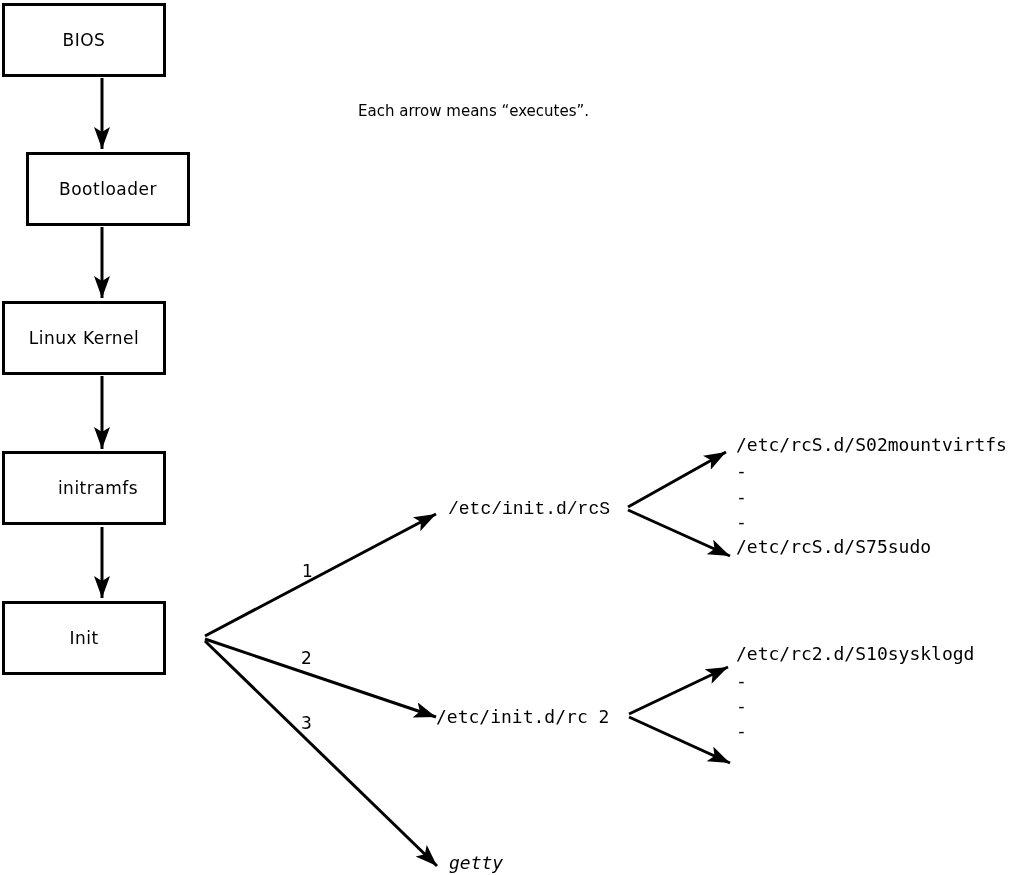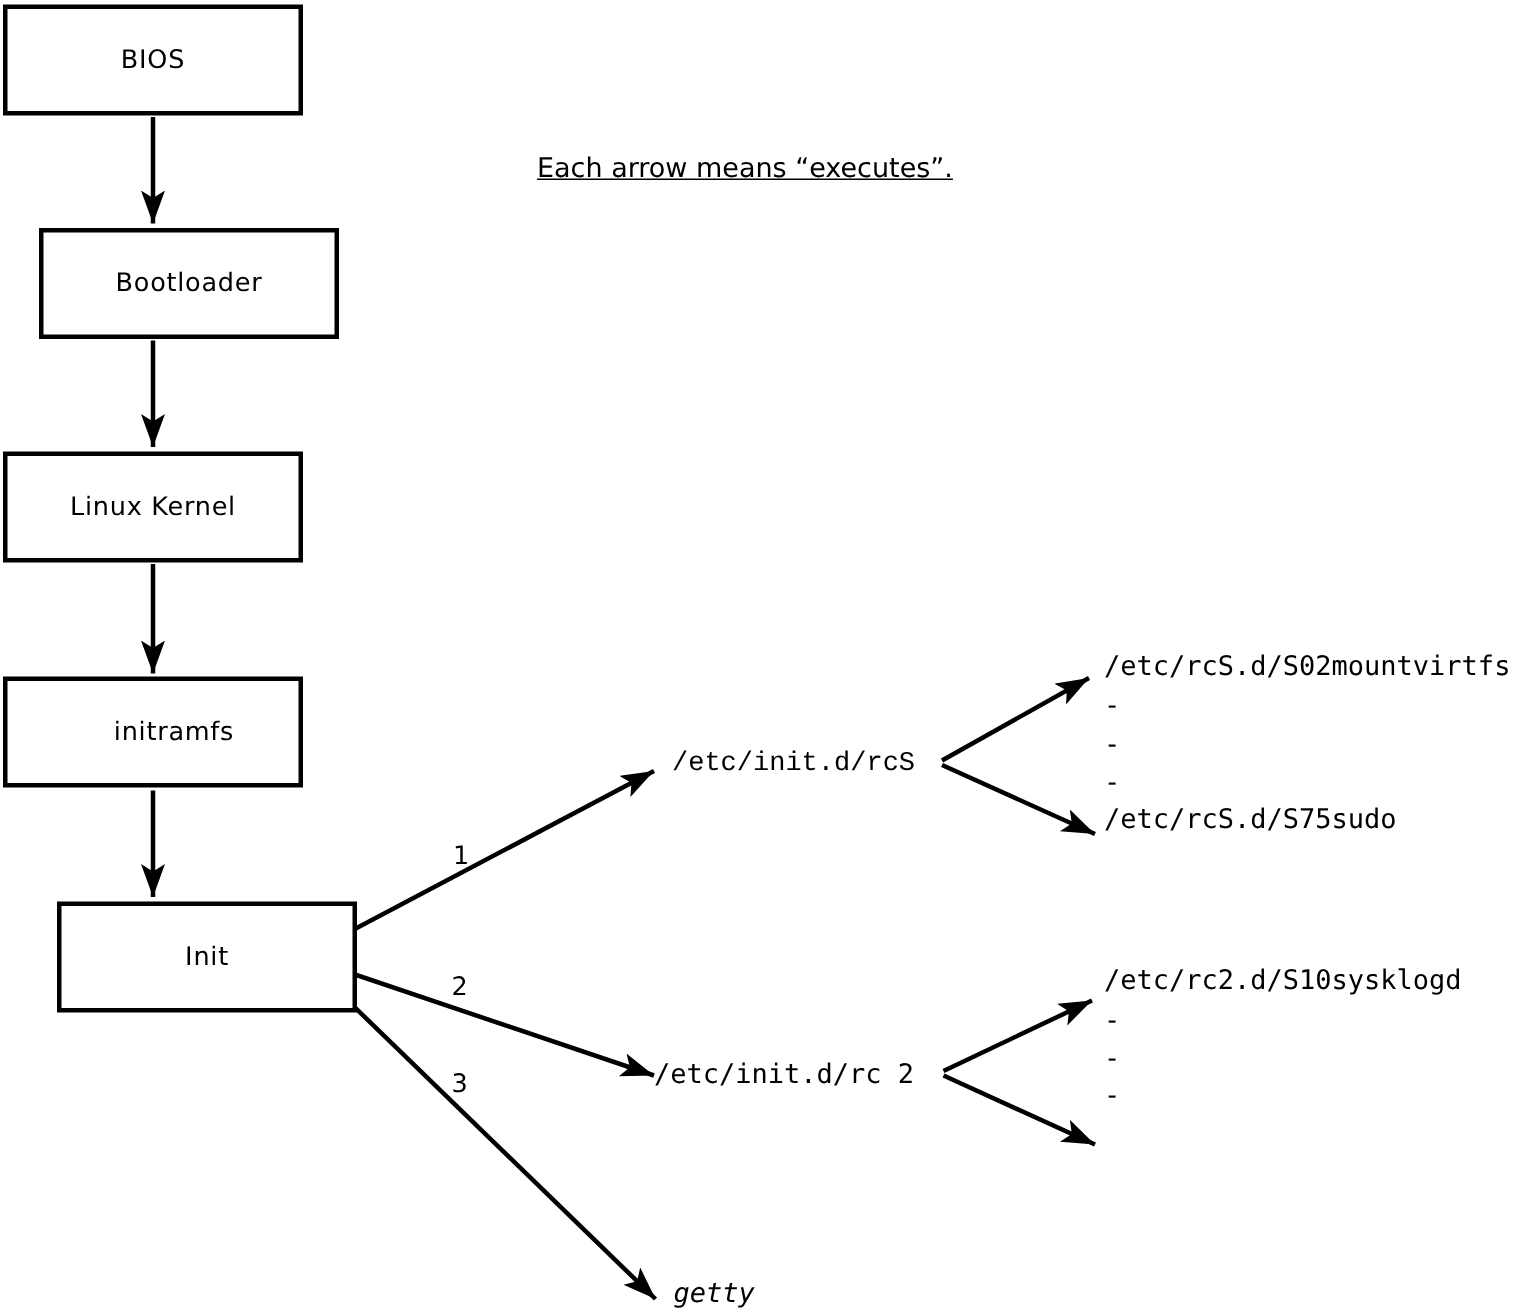--- a/index.html
+++ b/index.html
@@ -18,41 +18,40 @@
     width: 1024px; height: 875px;
   }
   .arrow-layer path.arrow {
     stroke: #000000;
     stroke-width: 3;
     fill: none;
   }
   .box {
     position: absolute;
     left: 2px;
-    width: 200px;
+    width: 164px;
     height: 74px;
     border: 3px solid #000000;
     box-sizing: border-box;
     background: #ffffff;
     display: flex;
     align-items: center;
     justify-content: center;
   }
   .box .box-label {
     font-size: 17px;
     letter-spacing: 0.5px;
     white-space: nowrap;
   }
   .caption {
     position: absolute;
     left: 358px;
     top: 102px;
-    font-size: 18px;
+    font-size: 15px;
     white-space: nowrap;
-    text-decoration: underline;
   }
   .num {
     position: absolute;
     font-size: 17px;
   }
   .mono {
     position: absolute;
     font-family: "DejaVu Sans Mono", "Liberation Mono", monospace;
     font-size: 18px;
     line-height: 22px;
@@ -94,21 +93,21 @@
   </div>
   <div class="box" style="top:152px;margin-left:24px;">
     <span class="box-label">Bootloader</span>
   </div>
   <div class="box" style="top:301px;">
     <span class="box-label">Linux Kernel</span>
   </div>
   <div class="box" style="top:451px;padding-left:28px;">
     <span class="box-label">initramfs</span>
   </div>
-  <div class="box" style="top:601px;margin-left:36px;">
+  <div class="box" style="top:601px;">
     <span class="box-label">Init</span>
   </div>
 
   <span class="num" style="left:302px; top:561px;">1</span>
   <span class="num" style="left:301px; top:648px;">2</span>
   <span class="num" style="left:301px; top:713px;">3</span>
 
   <span class="mono" style="left:448px; top:498px;font-family:Liberation Mono, monospace;">/etc/init.d/rcS</span>
   <span class="mono" style="left:436px; top:706px;">/etc/init.d/rc 2</span>
   <span class="mono" style="left:449px; top:852px;font-style:italic;">getty</span>

